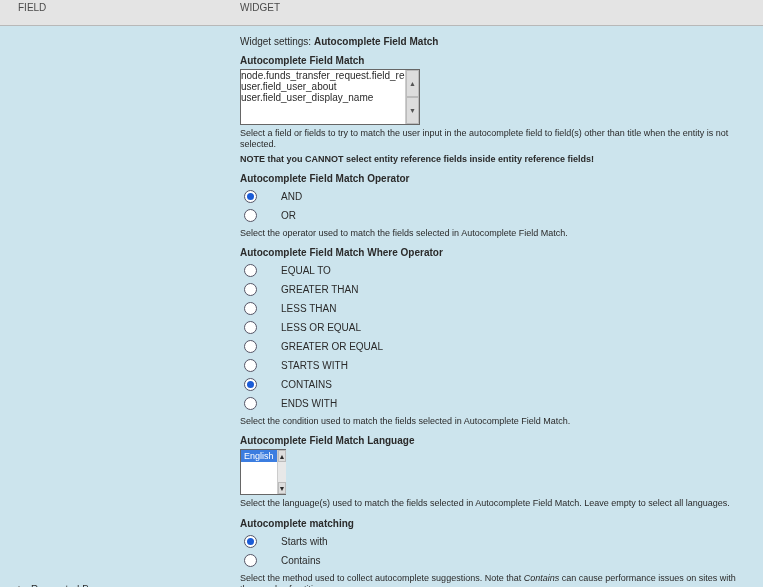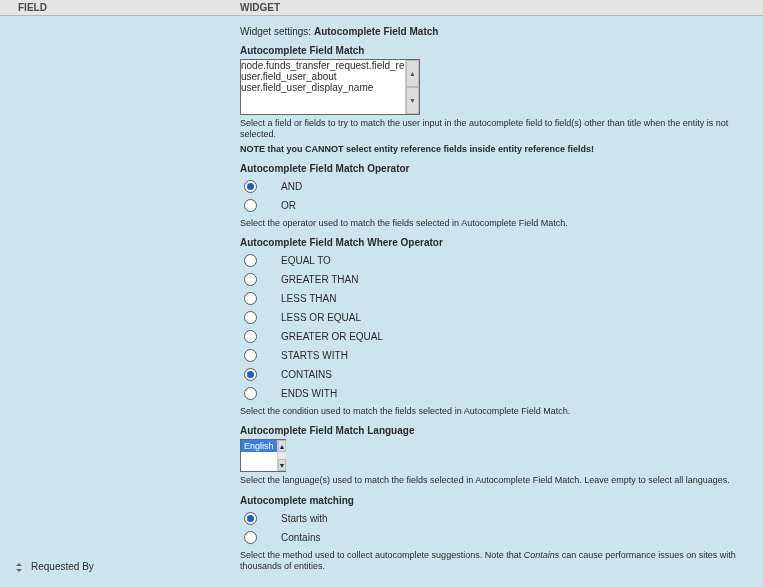--- a/index.html
+++ b/index.html
@@ -7,23 +7,23 @@
     font-family: "Segoe UI", Arial, sans-serif;
     font-size: 10px;
     background: #cce4ed;
     color: #2a2a2a;
     width: 763px;
   }
   .header-row {
     display: flex;
     background: #e4e4e4;
     border-bottom: 1px solid #b8b8b8;
-    height: 16px;
-    font-size: 10px;
-    font-weight: bold;
+    height: 26px;
+    font-size: 10px;
+    font-weight: normal;
     color: #4a4a4a;
   }
   .header-row .col-field { width: 240px; padding: 2px 0 2px 18px; }
   .header-row .col-widget { flex: 1; padding: 2px 0; }
 
   .body-row { display: flex; padding-top: 10px; }
   .col-field-body {
     width: 240px;
     padding-left: 14px;
     display: flex;
@@ -81,21 +81,21 @@
     border: 1px solid #556; background:#fff;
     display:flex; align-items:center; justify-content:center;
     flex-shrink:0;
   }
   .radio-outer.checked::after {
     content:""; width:7px; height:7px; border-radius:50%;
     background:#1b5cd6;
   }
 
   .lang-select-wrap {
-    width: 46px; height: 33px; background:#fff; border:1px solid #666;
+    width: 46px; height: 46px; background:#fff; border:1px solid #666;
     display:flex;
   }
   .lang-list { flex:1; }
   .lang-list .opt { font-size:9px; padding:1px 3px; background:#3b7de0; color:#fff; }
   .lang-scroll {
     width:14px; display:flex; flex-direction:column;
     background:#e8e8e8; border-left:1px solid #ccc;
   }
   .lang-scroll .sbtn { flex:0 0 12px; font-size:7px; display:flex; align-items:center; justify-content:center; border:1px solid #bbb; background:#ddd; }
   .lang-scroll .strack { flex:1; }

